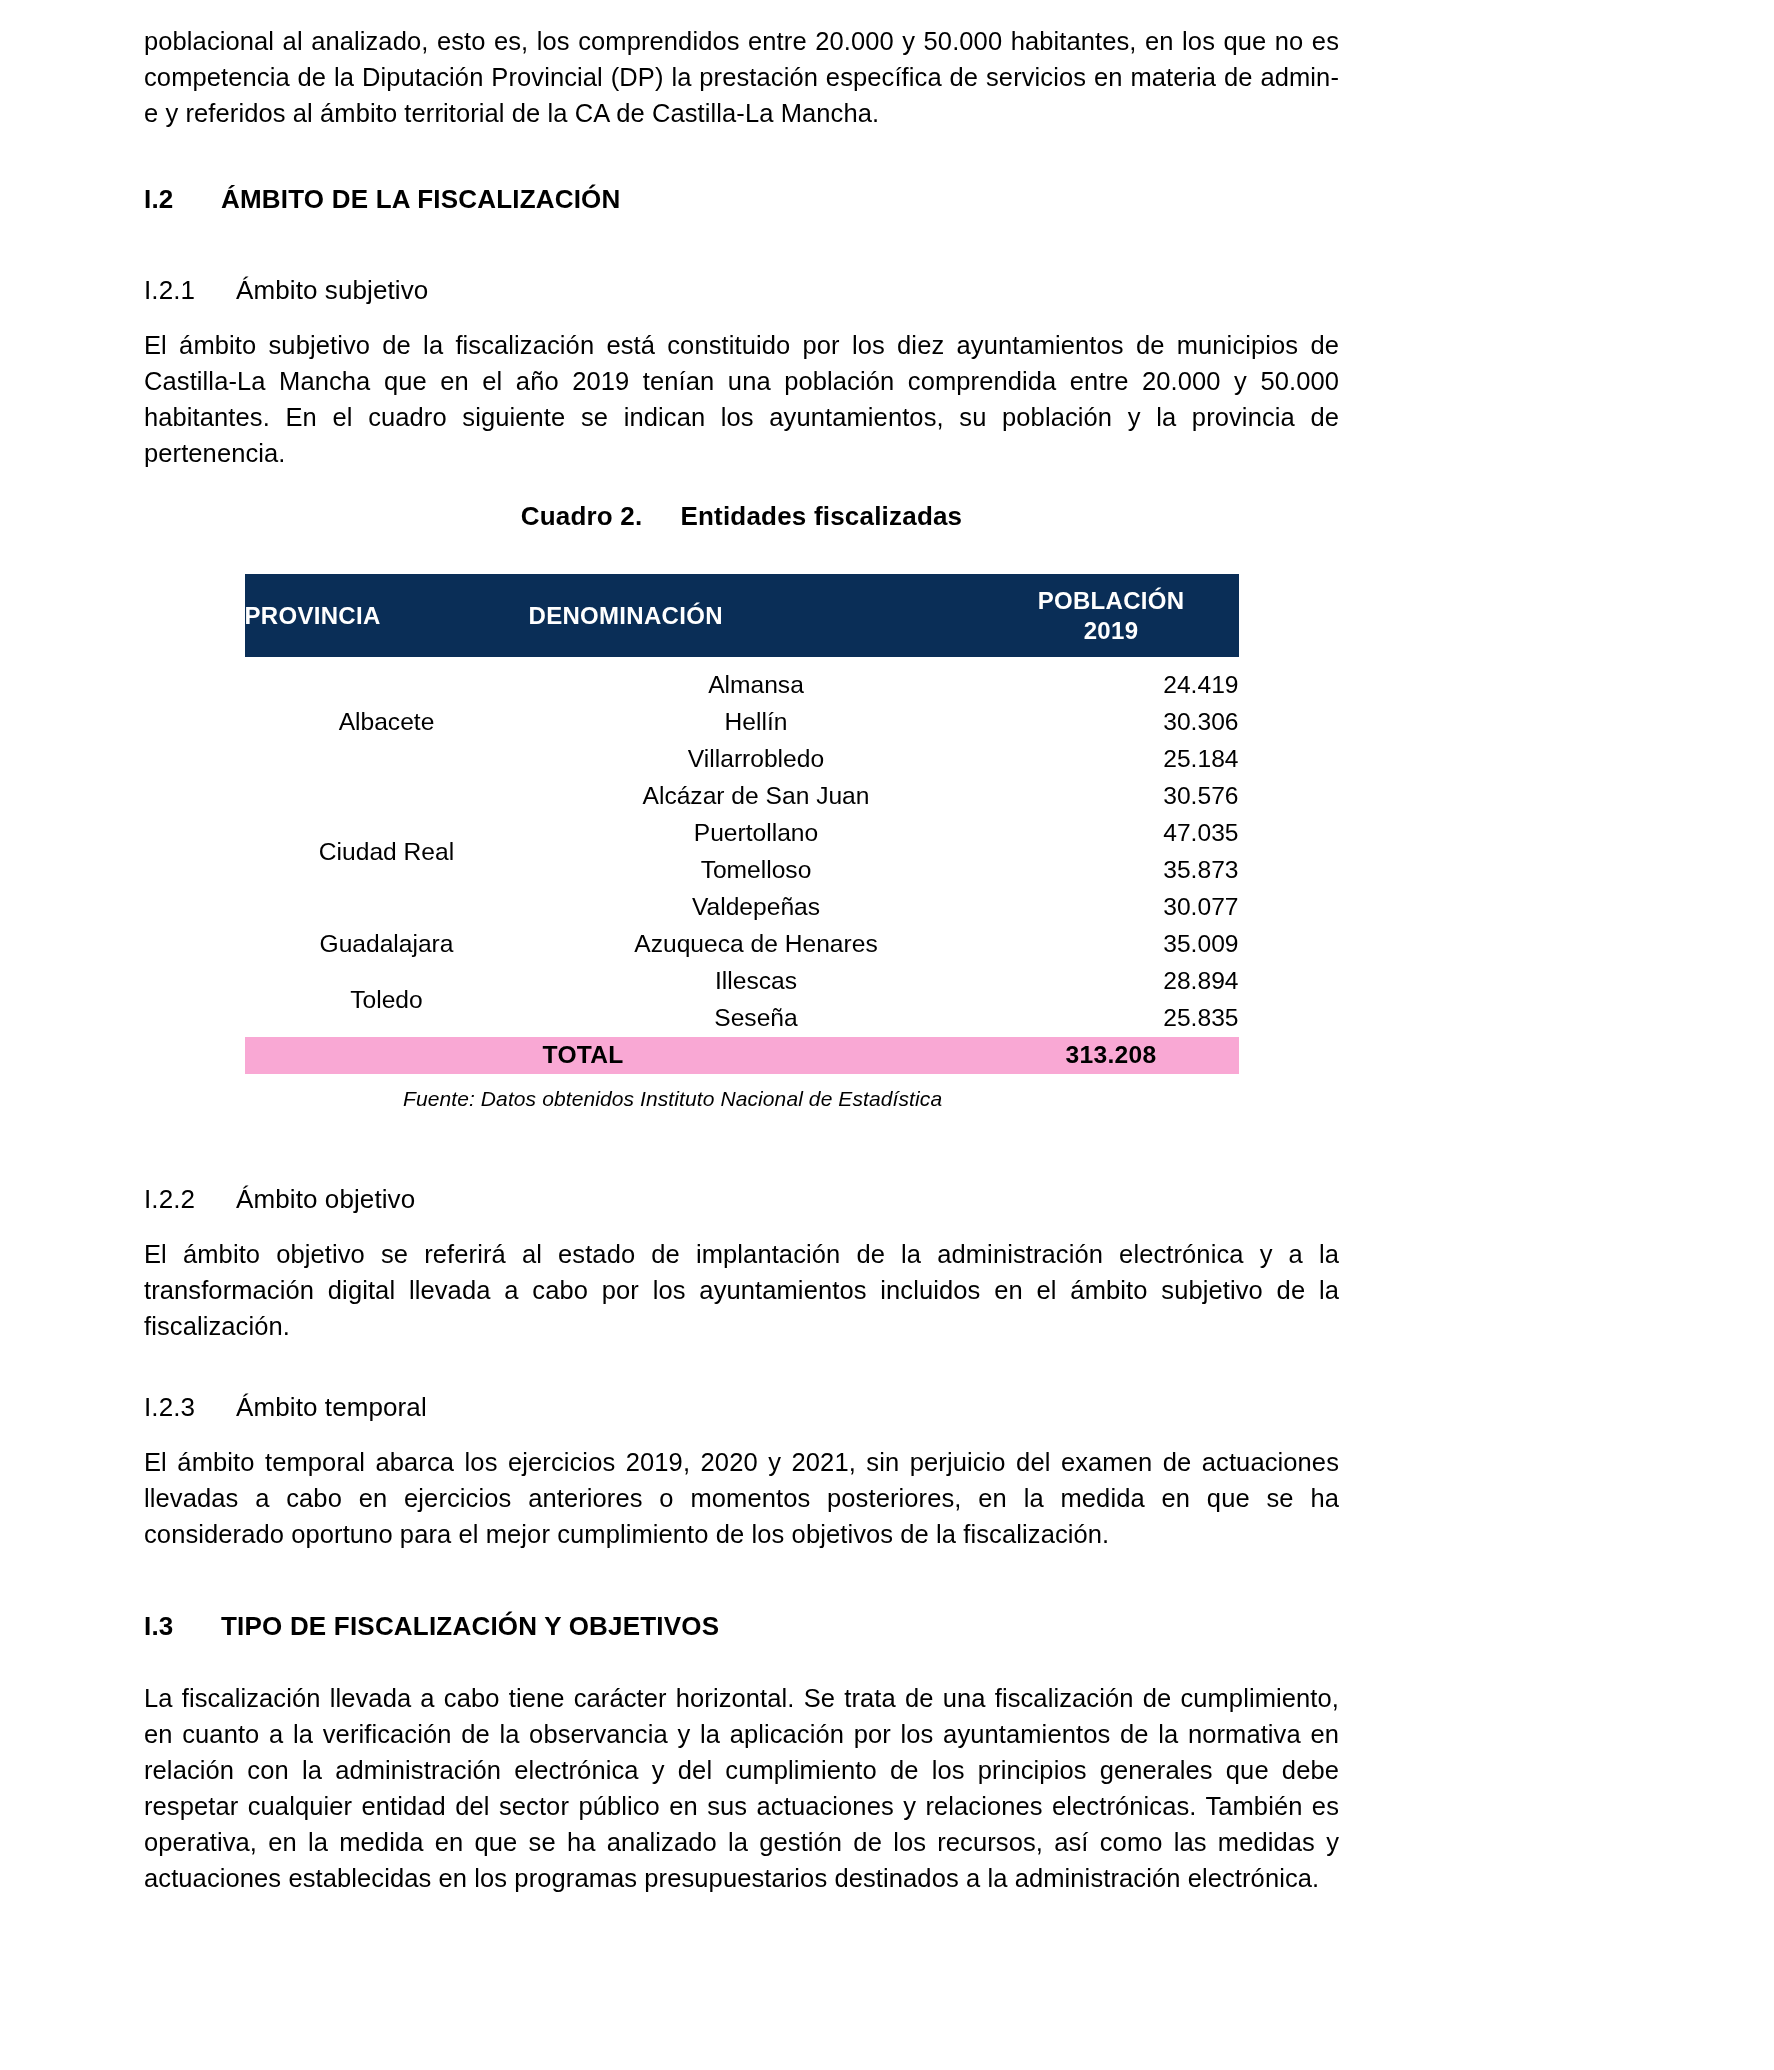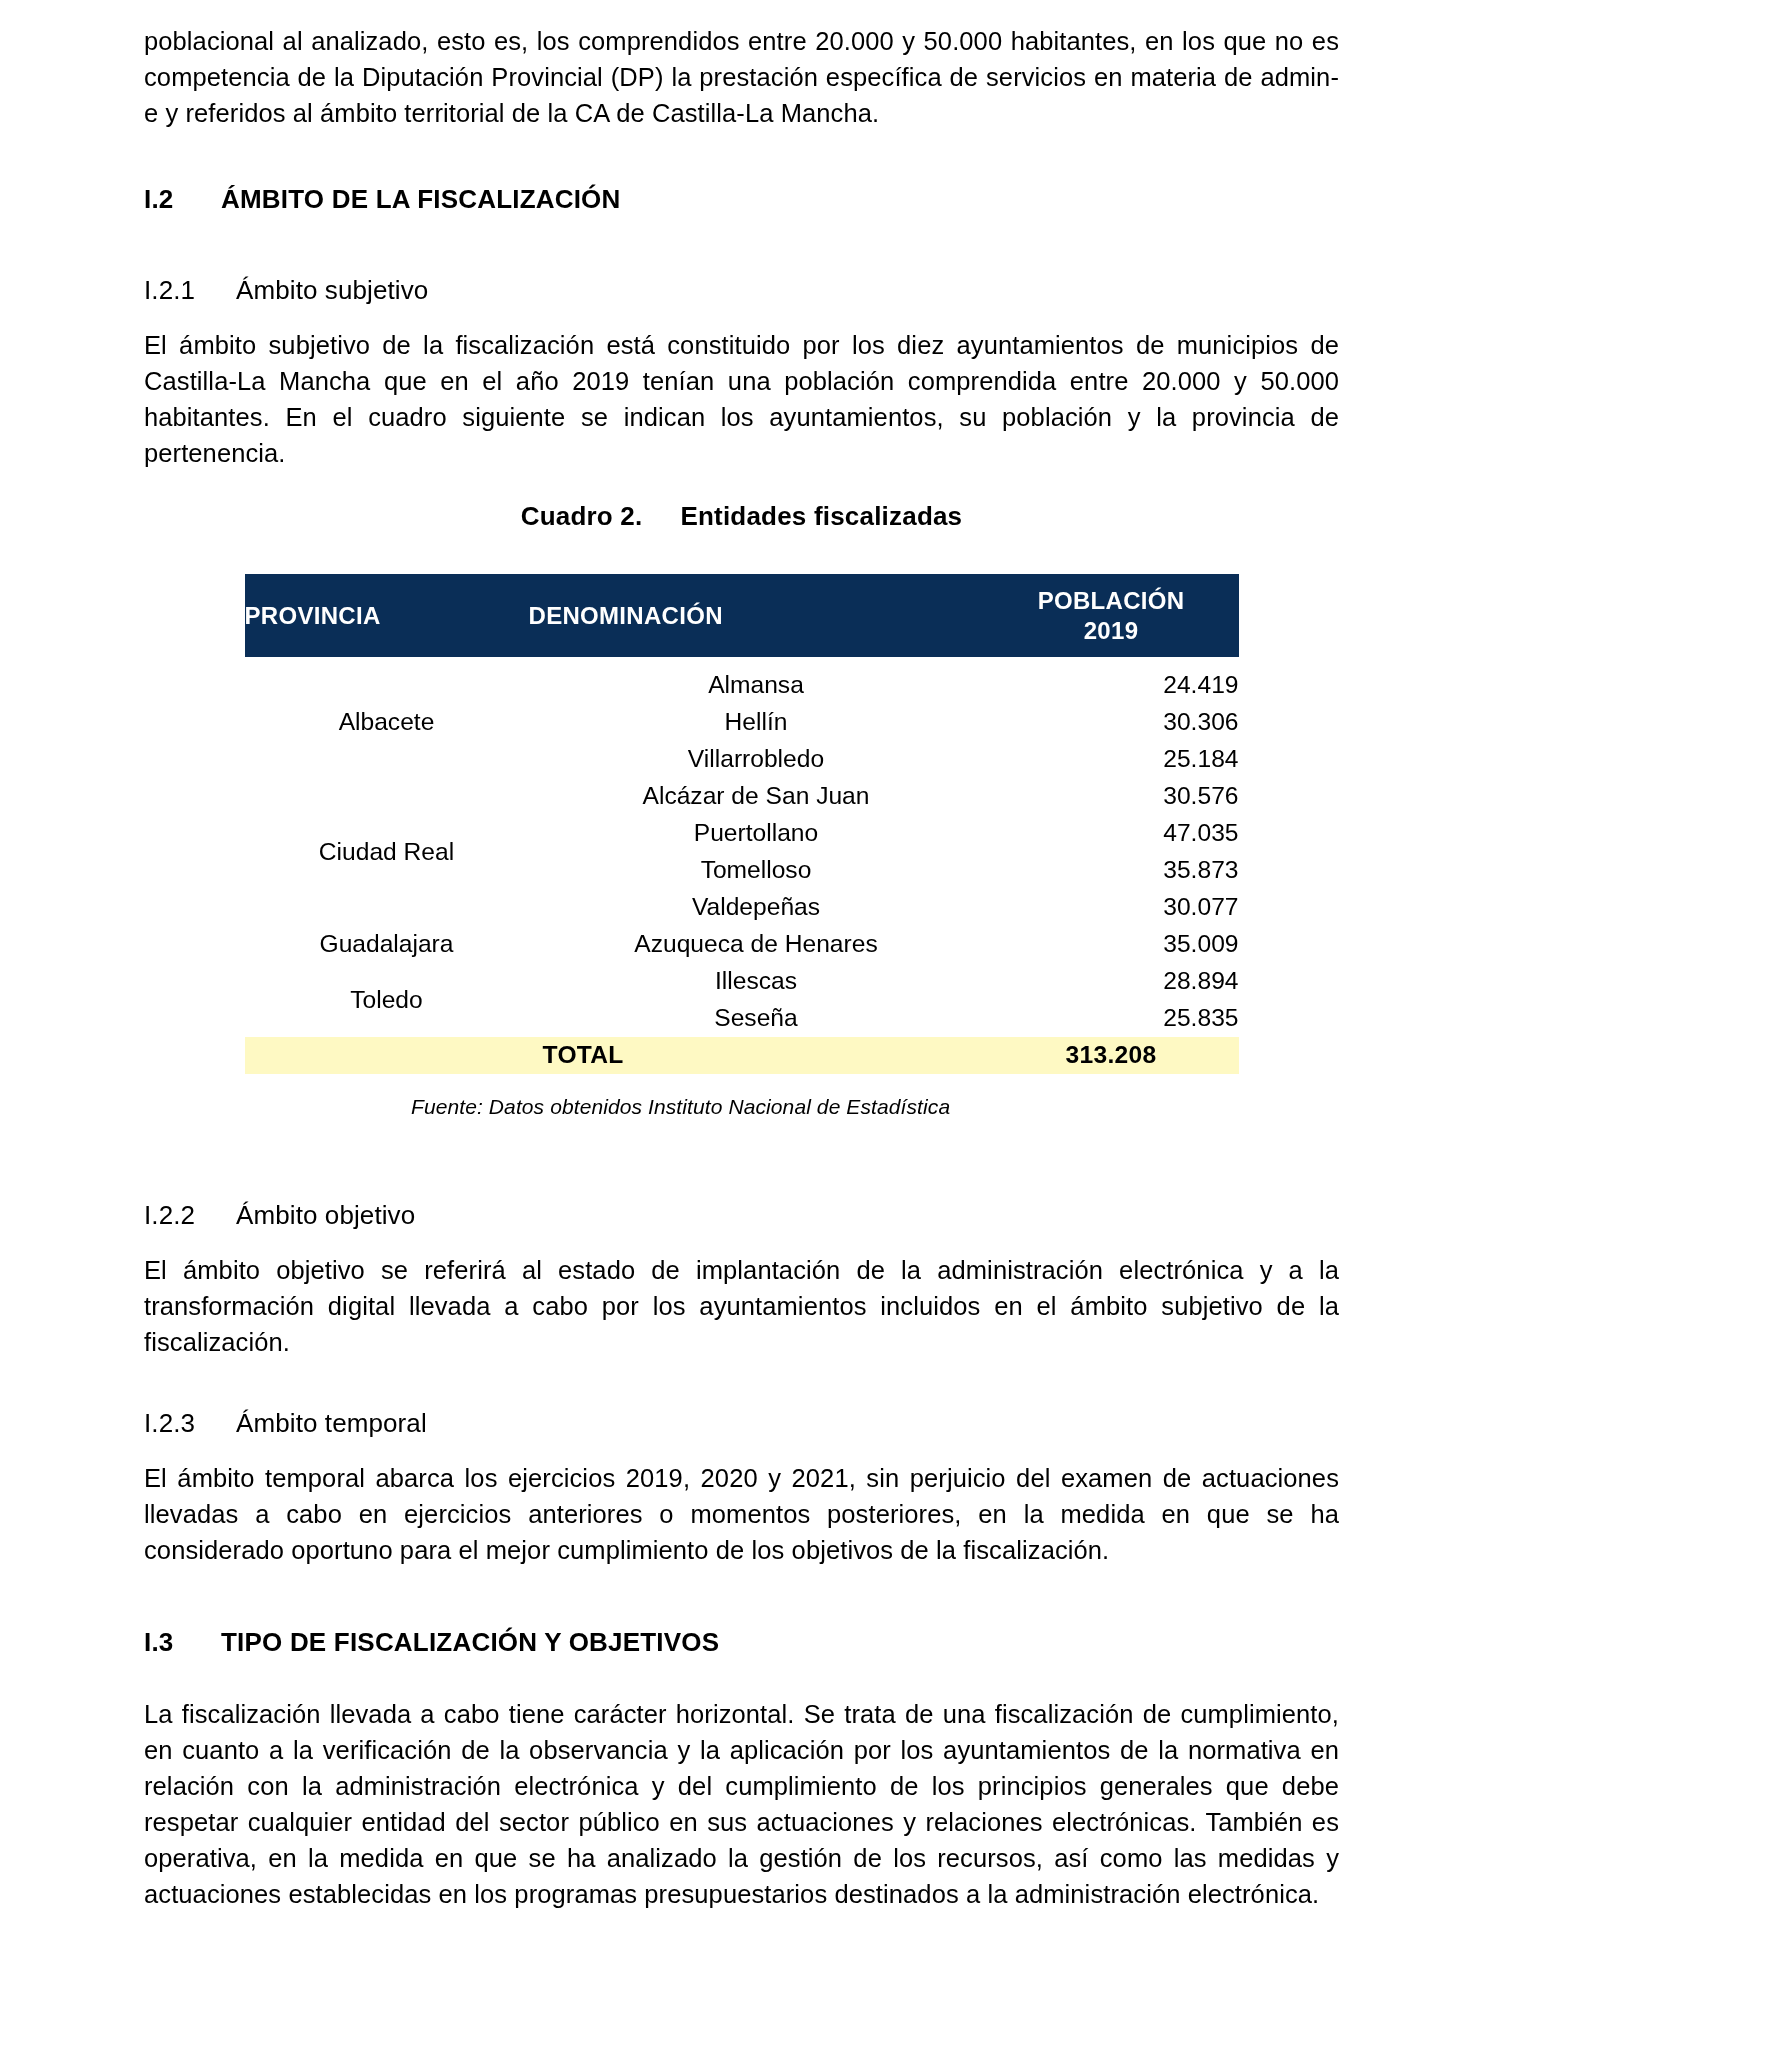--- a/index.html
+++ b/index.html
@@ -113,34 +113,34 @@
   }
   td.prov { text-align: center;  padding-left: 14px; margin-top: 31px; }
   td.deno { text-align: center;  padding-left: 14px; }
   td.pob  { text-align: right; }
 
   
   tr.grp-end > td { border-bottom: 2.5px solid #7ca3ce; }
   tbody tr.first-body > td { padding-top: 9.2px; }
 
   tr.total-row td {
-    background: #fef9c3;
+    background: #f9a8d4;
     color: #ffffff;
     font-weight: bold;
     height: 52px;
     font-size: 24.6px;
     letter-spacing: 0.3px;
   }
   tr.total-row td.total-label { text-align: left; padding-left: 14px; }
   tr.total-row td.total-value { text-align: center; }
 
   .fuente {
     font-size: 21px;
     font-style: italic;
-    margin: 8px;
+    margin: 0;
     padding-left: 259px;
     padding-top: 13px;
     letter-spacing: 0.1px;
   }
 </style>
 </head>
 <body>
 
 <div class="page">
 

